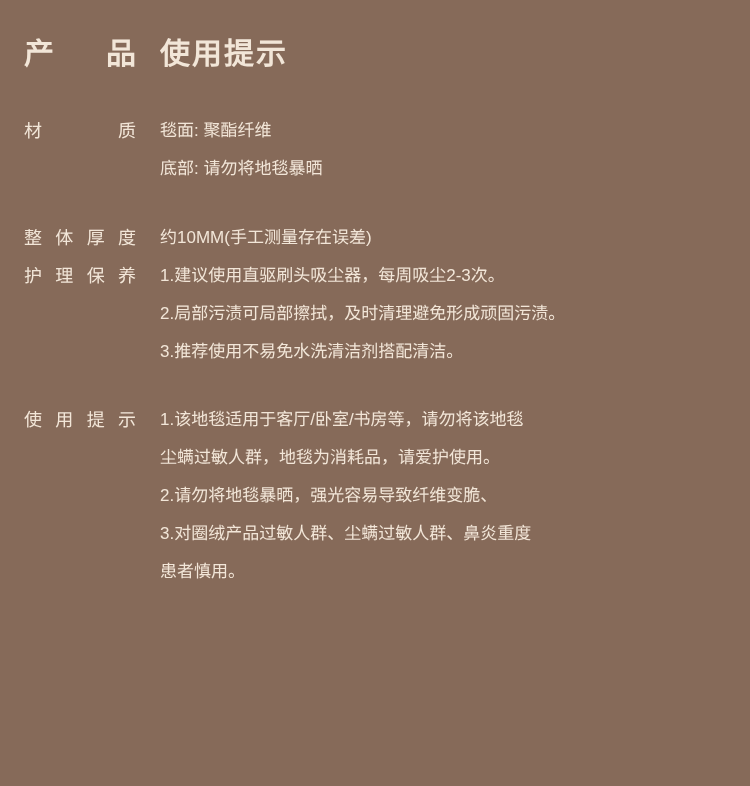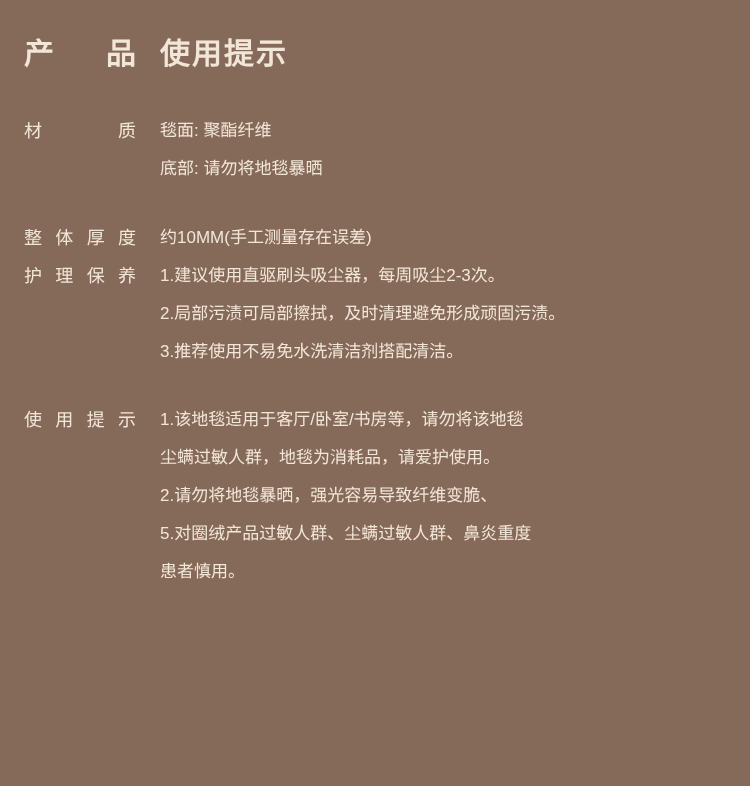--- a/index.html
+++ b/index.html
@@ -98,18 +98,18 @@
     </div>
   </div>
 
 
   <div class="row row-tips">
     <div class="label">使用提示</div>
     <div class="value">
       <div class="line">1.该地毯适用于客厅/卧室/书房等，请勿将该地毯</div>
       <div class="line">尘螨过敏人群，地毯为消耗品，请爱护使用。</div>
       <div class="line">2.请勿将地毯暴晒，强光容易导致纤维变脆、</div>
-      <div class="line">5.对圈绒产品过敏人群、尘螨过敏人群、鼻炎重度</div>
+      <div class="line">3.对圈绒产品过敏人群、尘螨过敏人群、鼻炎重度</div>
       <div class="line">患者慎用。</div>
     </div>
   </div>
 
 </div>
 
 </body></html>

